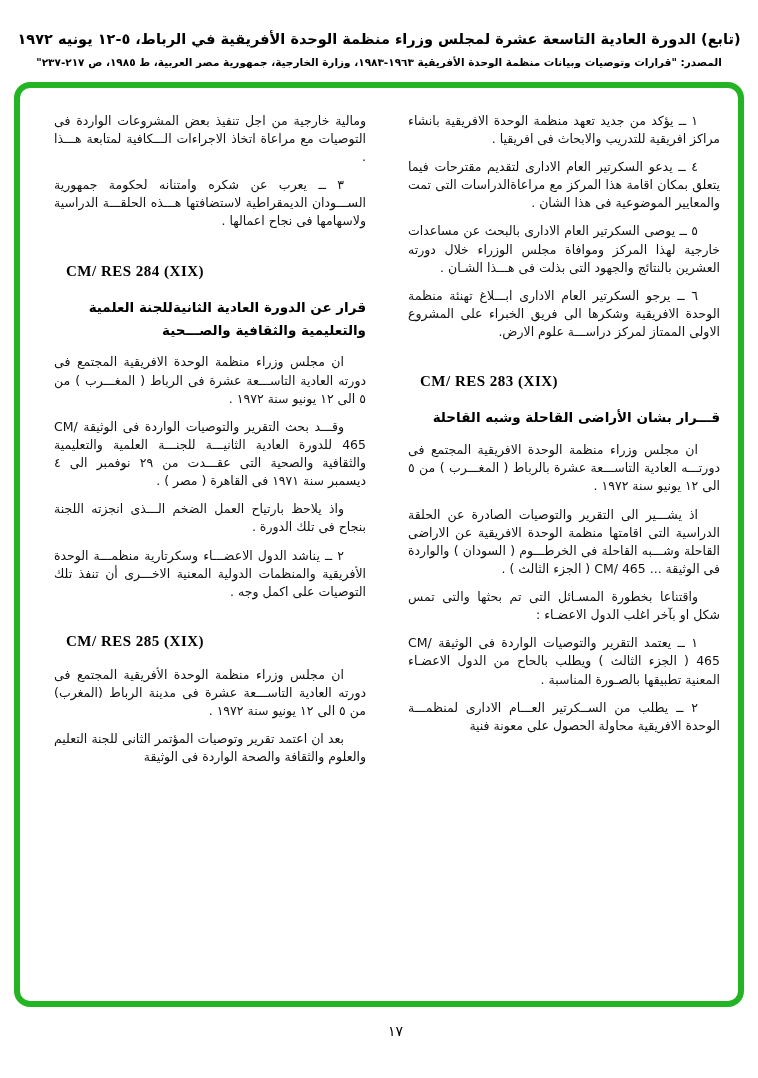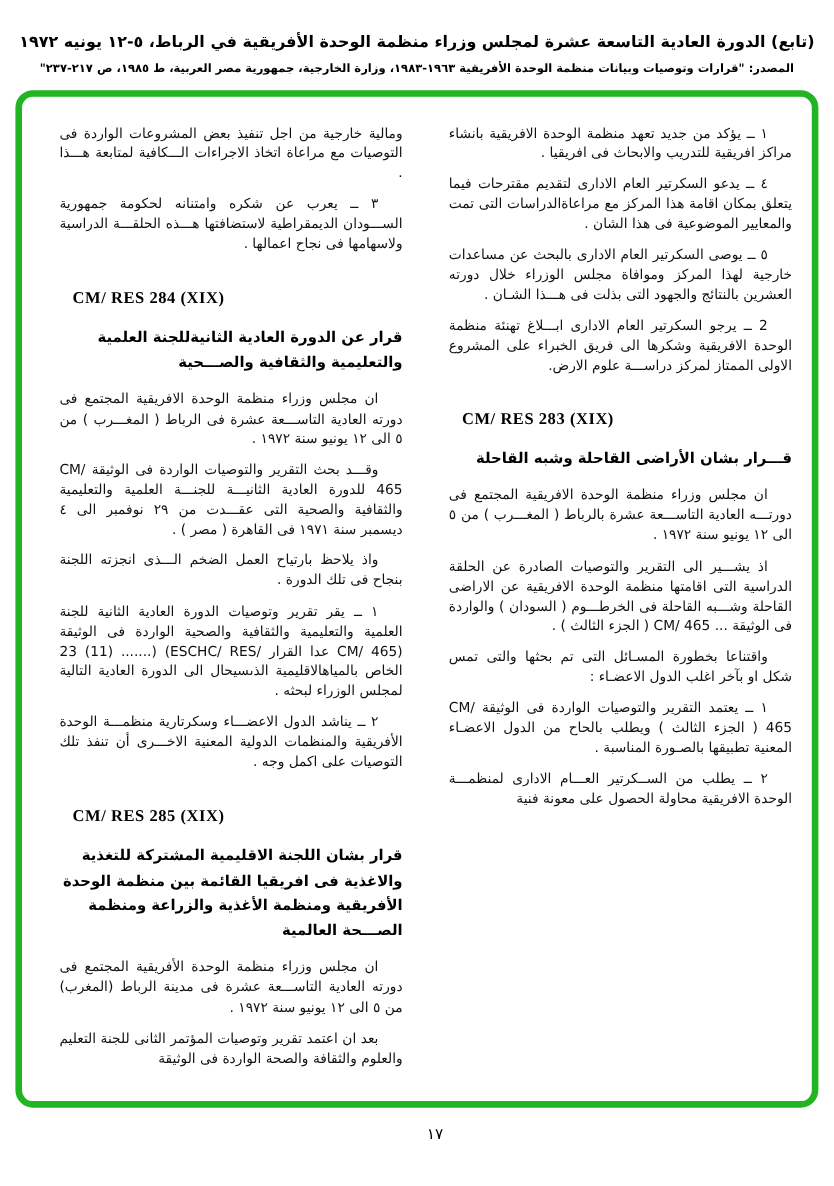--- a/index.html
+++ b/index.html
@@ -104,42 +104,40 @@
   <div class="hdr-source">المصدر: "قرارات وتوصيات وبيانات منظمة الوحدة الأفريقية ١٩٦٣-١٩٨٣، وزارة الخارجية، جمهورية مصر العربية، ط ١٩٨٥، ص ٢١٧-٢٣٧"</div>
 </header>
 
 <div class="doc-frame">
   <div class="columns">
 
     <div class="col">
       <p class="para">١ ــ يؤكد من جديد تعهد منظمة الوحدة الافريقية بانشاء مراكز افريقية للتدريب والابحاث فى افريقيا .</p>
       <p class="para">٤ ــ يدعو السكرتير العام الادارى لتقديم مقترحات فيما يتعلق بمكان اقامة هذا المركز مع مراعاةالدراسات التى تمت والمعايير الموضوعية فى هذا الشان .</p>
       <p class="para">٥ ــ يوصى السكرتير العام الادارى بالبحث عن مساعدات خارجية لهذا المركز وموافاة مجلس الوزراء خلال دورته العشرين بالنتائج والجهود التى بذلت فى هـــذا الشـان .</p>
-      <p class="para">2 ــ يرجو السكرتير العام الادارى ابـــلاغ تهنئة منظمة الوحدة الافريقية وشكرها الى فريق الخبراء على المشروع الاولى الممتاز لمركز دراســـة علوم الارض.</p>
+      <p class="para">٦ ــ يرجو السكرتير العام الادارى ابـــلاغ تهنئة منظمة الوحدة الافريقية وشكرها الى فريق الخبراء على المشروع الاولى الممتاز لمركز دراســـة علوم الارض.</p>
       <div class="res-code">CM/ RES 283 (XIX)</div>
       <h3 class="res-title">قـــرار بشان الأراضى القاحلة وشبه القاحلة</h3>
       <p class="para">ان مجلس وزراء منظمة الوحدة الافريقية المجتمع فى دورتـــه العادية التاســـعة عشرة بالرباط ( المغـــرب ) من ٥ الى ١٢ يونيو سنة ١٩٧٢ .</p>
       <p class="para">اذ يشـــير الى التقرير والتوصيات الصادرة عن الحلقة الدراسية التى اقامتها منظمة الوحدة الافريقية عن الاراضى القاحلة وشـــبه القاحلة فى الخرطـــوم ( السودان ) والواردة فى الوثيقة ... CM/ 465 ( الجزء الثالث ) .</p>
       <p class="para">واقتناعا بخطورة المسـائل التى تم بحثها والتى تمس شكل او بآخر اغلب الدول الاعضـاء :</p>
       <p class="para">١ ــ يعتمد التقرير والتوصيات الواردة فى الوثيقة CM/ 465 ( الجزء الثالث ) ويطلب بالحاح من الدول الاعضـاء المعنية تطبيقها بالصـورة المناسبة .</p>
       <p class="para">٢ ــ يطلب من الســكرتير العـــام الادارى لمنظمـــة الوحدة الافريقية محاولة الحصول على معونة فنية</p>
     </div>
 
     <div class="col">
       <p class="para no-indent">ومالية خارجية من اجل تنفيذ بعض المشروعات الواردة فى التوصيات مع مراعاة اتخاذ الاجراءات الـــكافية لمتابعة هـــذا .</p>
       <p class="para">٣ ــ يعرب عن شكره وامتنانه لحكومة جمهورية الســـودان الديمقراطية لاستضافتها هـــذه الحلقـــة الدراسية ولاسهامها فى نجاح اعمالها .</p>
       <div class="res-code">CM/ RES 284 (XIX)</div>
       <h3 class="res-title">قرار عن الدورة العادية الثانيةللجنة العلمية والتعليمية والثقافية والصـــحية</h3>
       <p class="para">ان مجلس وزراء منظمة الوحدة الافريقية المجتمع فى دورته العادية التاســـعة عشرة فى الرباط ( المغـــرب ) من ٥ الى ١٢ يونيو سنة ١٩٧٢ .</p>
       <p class="para">وقـــد بحث التقرير والتوصيات الواردة فى الوثيقة CM/ 465 للدورة العادية الثانيـــة للجنـــة العلمية والتعليمية والثقافية والصحية التى عقـــدت من ٢٩ نوفمبر الى ٤ ديسمبر سنة ١٩٧١ فى القاهرة ( مصر ) .</p>
       <p class="para">واذ يلاحظ بارتياح العمل الضخم الـــذى انجزته اللجنة بنجاح فى تلك الدورة .</p>
-      <p class="para">١ ــ يقر تقرير وتوصيات الدورة العادية الثانية للجنة العلمية والتعليمية والثقافية والصحية الواردة فى الوثيقة (CM/ 465 عدا القرار /ESCHC/ RES) (....... (11) 23 الخاص بالمياهالاقليمية الذىسيحال الى الدورة العادية التالية لمجلس الوزراء لبحثه .</p>
       <p class="para">٢ ــ يناشد الدول الاعضـــاء وسكرتارية منظمـــة الوحدة الأفريقية والمنظمات الدولية المعنية الاخـــرى أن تنفذ تلك التوصيات على اكمل وجه .</p>
       <div class="res-code">CM/ RES 285 (XIX)</div>
-      <h3 class="res-title">قرار بشان اللجنة الاقليمية المشتركة للتغذية والاغذية فى افريقيا القائمة بين منظمة الوحدة الأفريقية ومنظمة الأغذية والزراعة ومنظمة الصـــحة العالمية</h3>
       <p class="para">ان مجلس وزراء منظمة الوحدة الأفريقية المجتمع فى دورته العادية التاســـعة عشرة فى مدينة الرباط (المغرب) من ٥ الى ١٢ يونيو سنة ١٩٧٢ .</p>
       <p class="para">بعد ان اعتمد تقرير وتوصيات المؤتمر الثانى للجنة التعليم والعلوم والثقافة والصحة الواردة فى الوثيقة</p>
     </div>
 
   </div>
 </div>
 
 <footer class="page-footer">
   <span>١٧</span>
 </footer>

